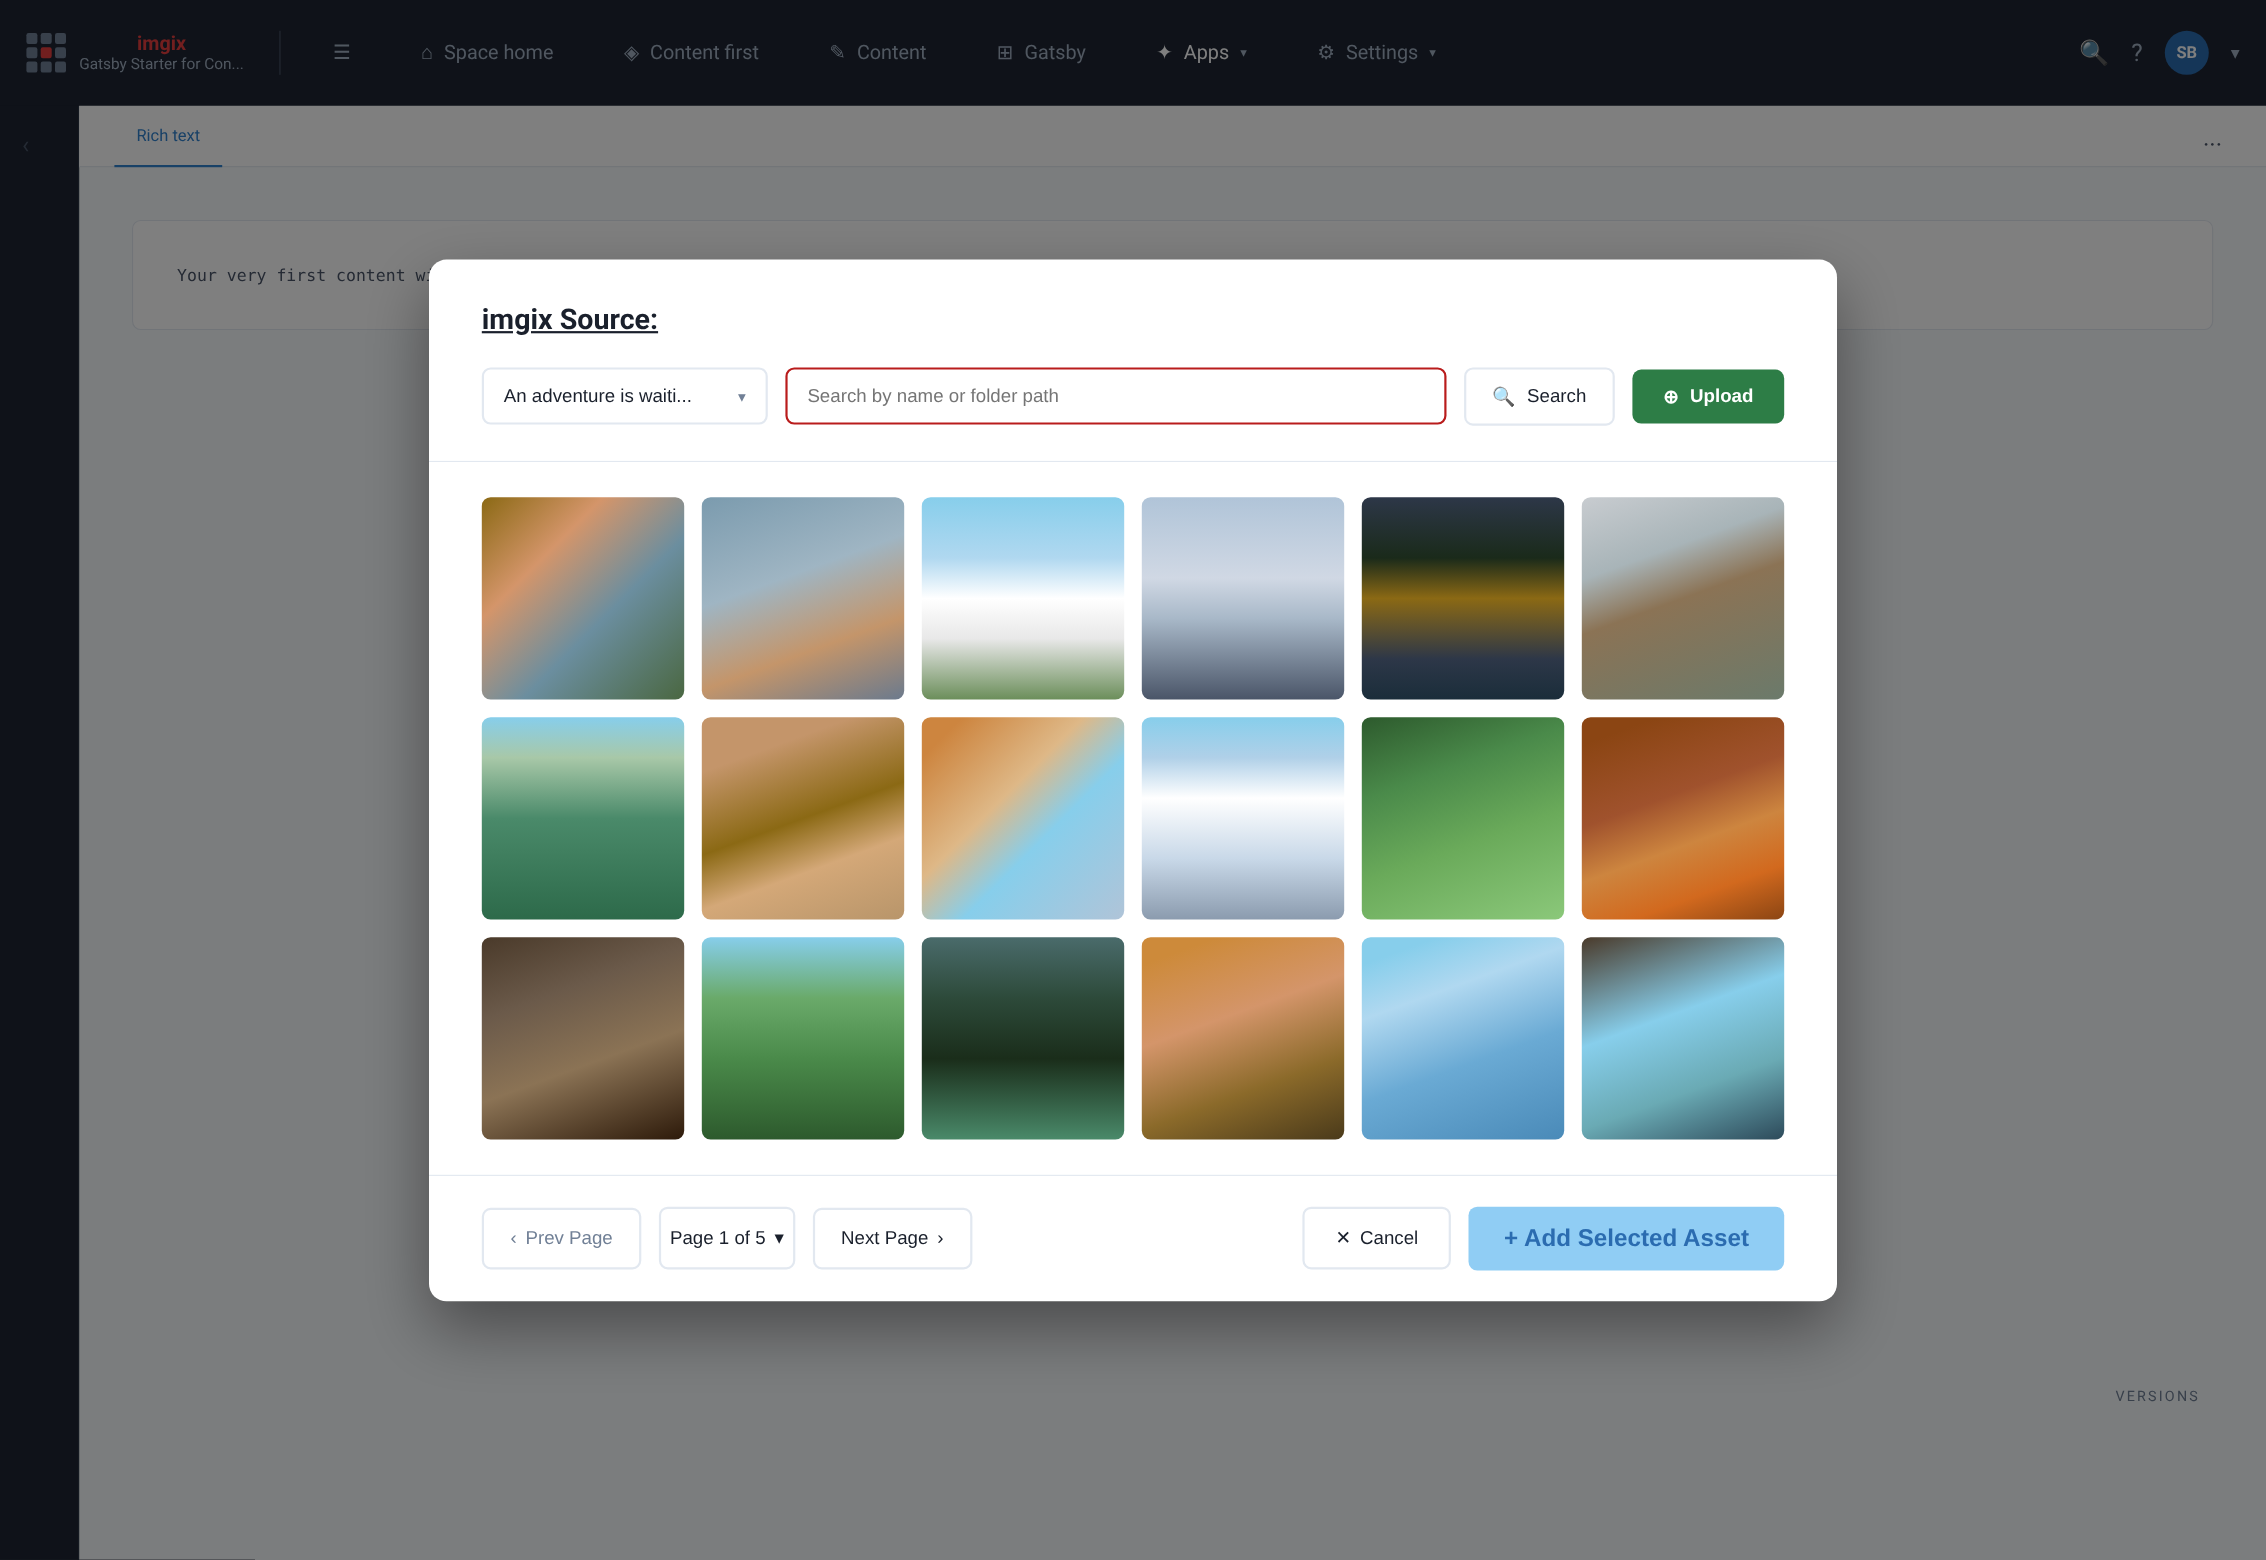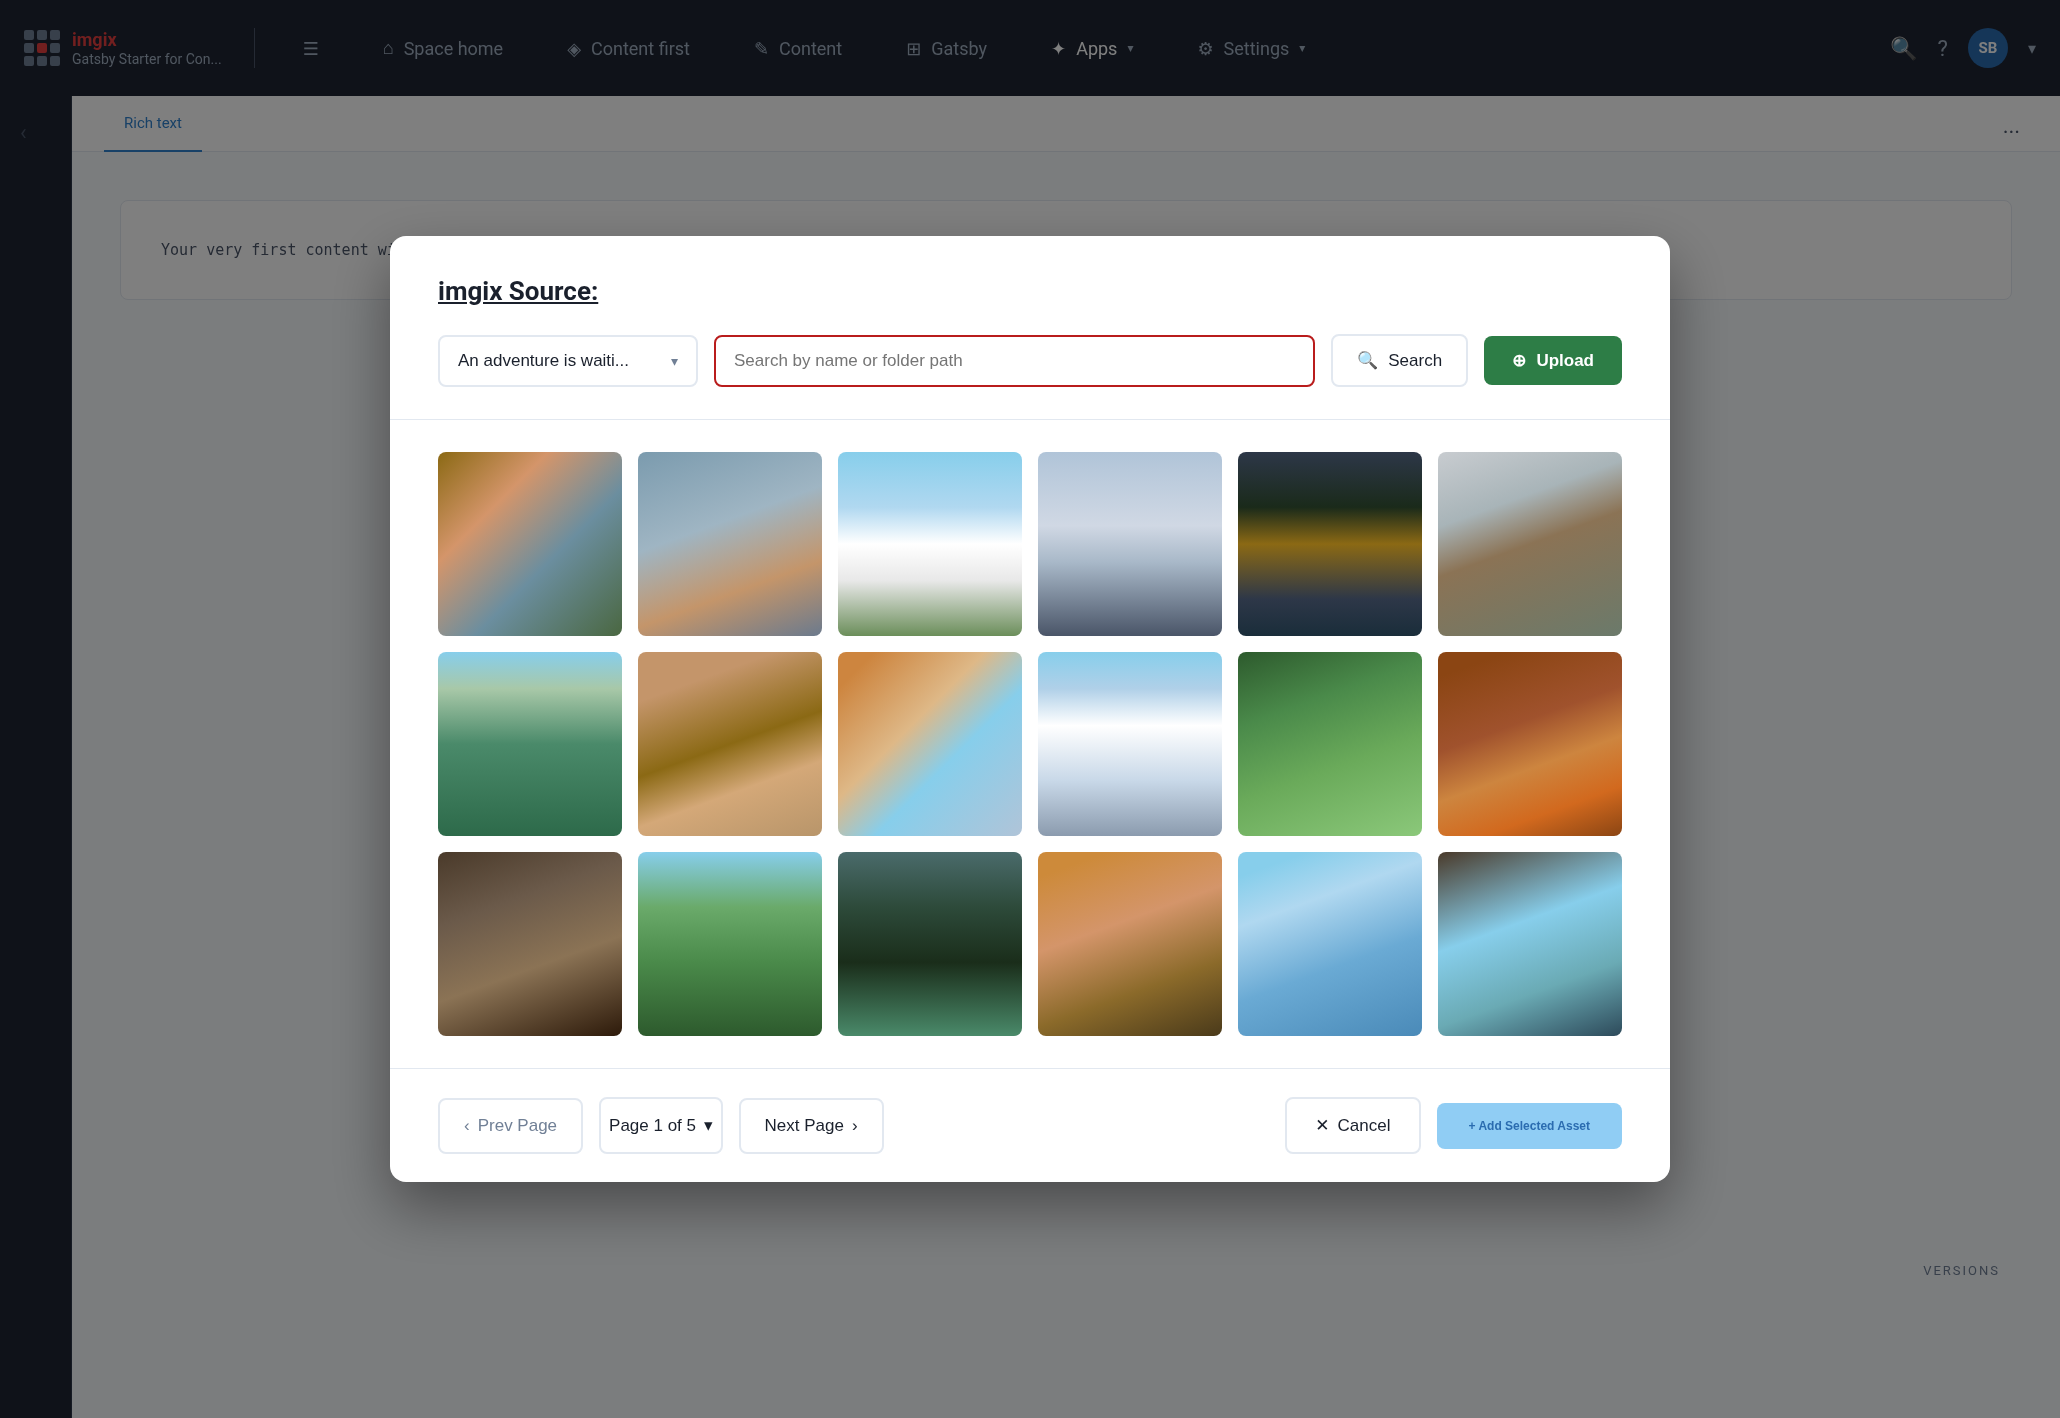--- a/index.html
+++ b/index.html
@@ -25,20 +25,21 @@
       top: 0;
       left: 0;
       right: 0;
       height: 96px;
       background: #1e2533;
       display: flex;
       align-items: center;
       padding: 0 24px;
       gap: 32px;
       z-index: 1;
+      text-align: center;
     }
 
     .nav-logo {
       display: flex;
       align-items: center;
       gap: 12px;
     }
 
     .logo-grid {
       width: 36px;
@@ -332,21 +333,21 @@
     }
 
     .add-asset-btn {
       display: flex;
       align-items: center;
       gap: 10px;
       background: #90cdf4;
       border: none;
       border-radius: 8px;
       padding: 16px 32px;
-      font-size: 12px;
+      font-size: 22px;
       color: #2b6cb0;
       cursor: pointer;
       font-weight: 600;
     }
 
     
     .bg-content {
       position: absolute;
       top: 96px;
       left: 0;

